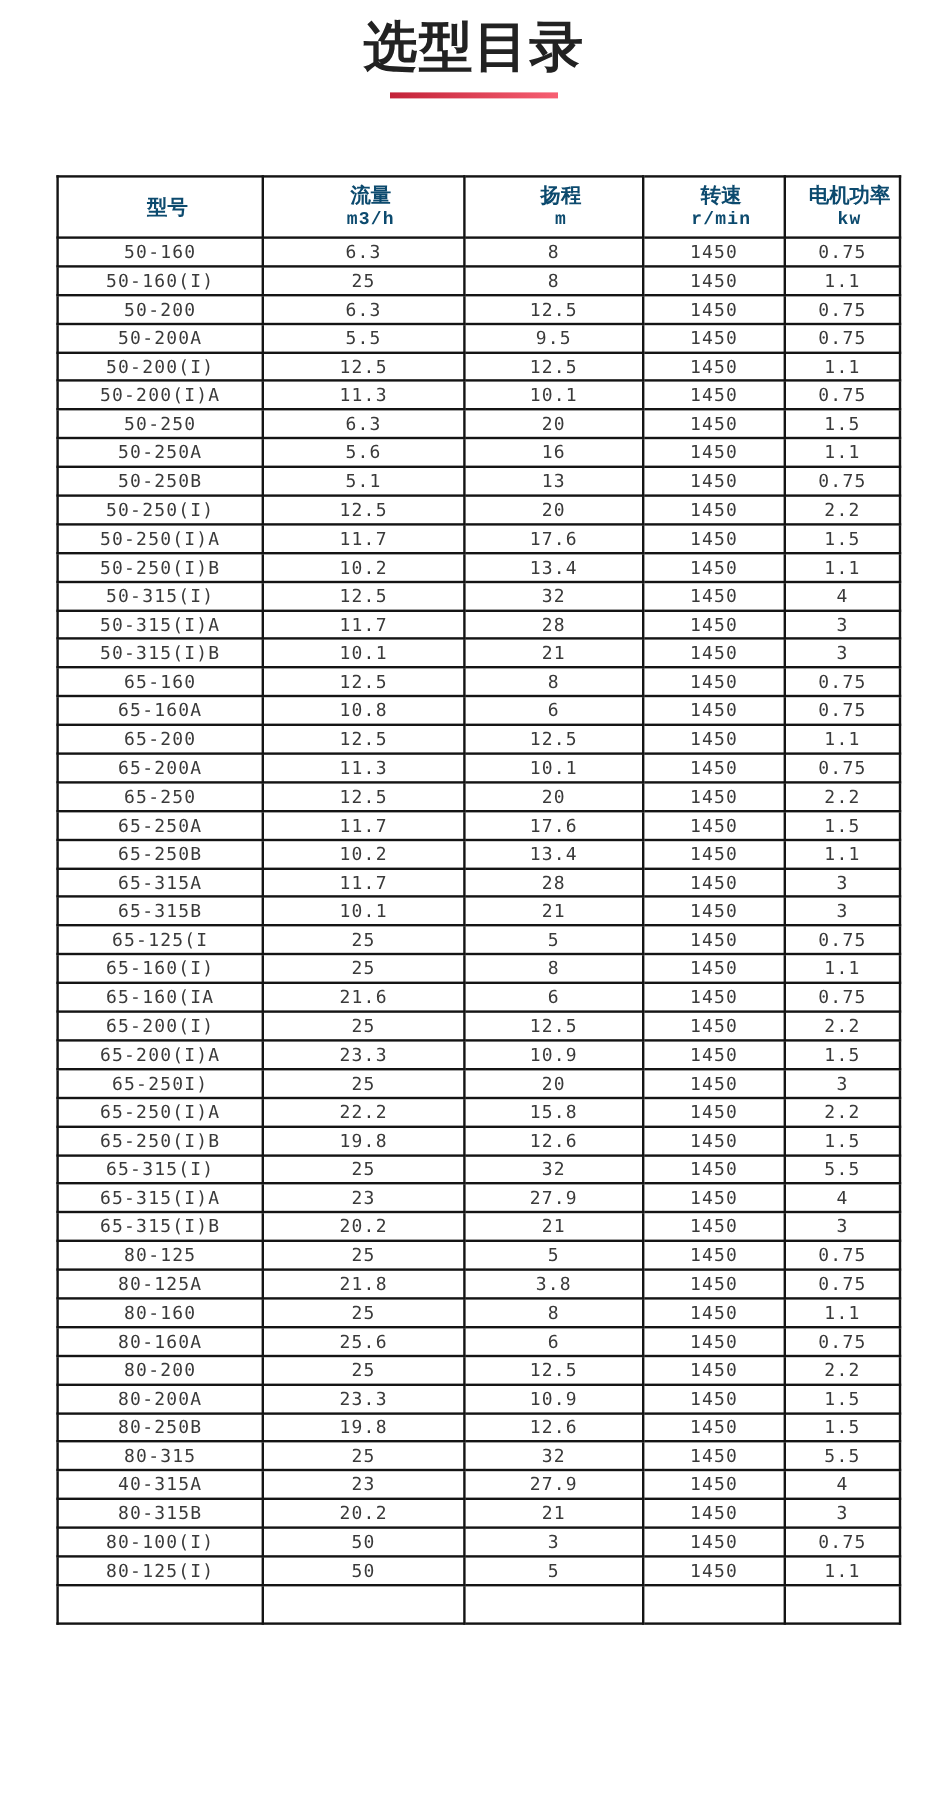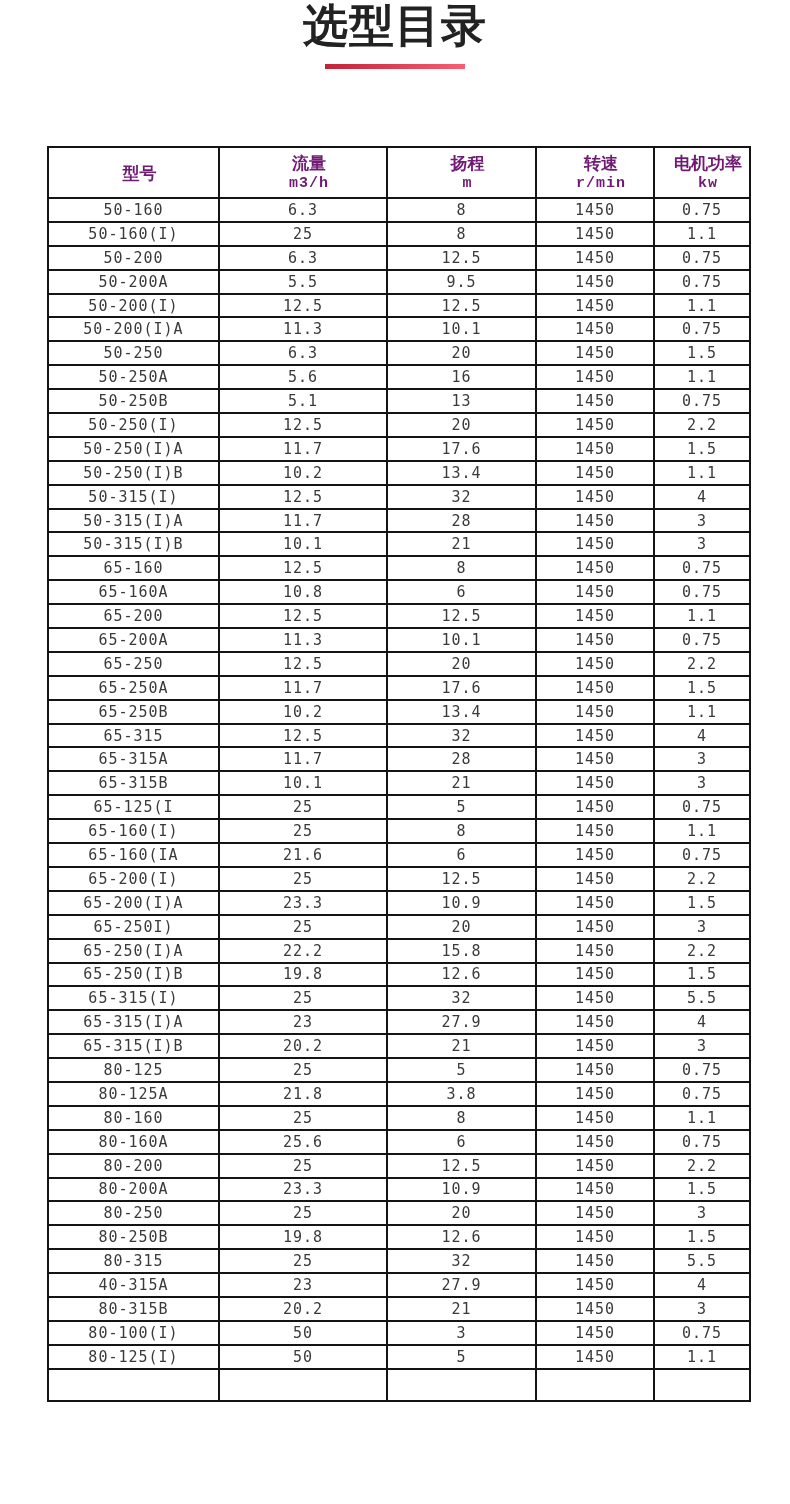--- a/index.html
+++ b/index.html
@@ -8,21 +8,21 @@
     background: #ffffff;
   }
   body {
     width: 790px;
     height: 1504px;
     overflow: hidden;
     position: relative;
     font-family: "DejaVu Sans", "Liberation Sans", sans-serif;
   }
   .page-title {
-    margin-top: 2px;
+    margin-top: 15px;
     text-align: center;
     font-size: 45px;
     line-height: 48px;
     font-weight: 900;
     color: #222222;
     letter-spacing: 1px;
     font-family: "DejaVu Sans", sans-serif;
   }
   .title-underline {
     width: 140px;
@@ -45,21 +45,21 @@
   table.catalog td {
     border: 2px solid #141414;
     padding: 0;
     text-align: center;
     vertical-align: middle;
     overflow: hidden;
     white-space: nowrap;
   }
   table.catalog thead th {
     height: 49px;
-    color: #701a75;
+    color: #0c4a6e;
     font-weight: bold;
     padding-left: 12px;
   }
   .h-label {
     font-size: 17px;
     font-weight: bold;
     line-height: 22px;
     font-family: "DejaVu Sans", sans-serif;
   }
   .h-unit {
@@ -268,27 +268,20 @@
           <td>1.5</td>
         </tr>
         <tr>
           <td>65-250B</td>
           <td>10.2</td>
           <td>13.4</td>
           <td>1450</td>
           <td>1.1</td>
         </tr>
         <tr>
-          <td>65-315</td>
-          <td>12.5</td>
-          <td>32</td>
-          <td>1450</td>
-          <td>4</td>
-        </tr>
-        <tr>
           <td>65-315A</td>
           <td>11.7</td>
           <td>28</td>
           <td>1450</td>
           <td>3</td>
         </tr>
         <tr>
           <td>65-315B</td>
           <td>10.1</td>
           <td>21</td>
@@ -406,27 +399,20 @@
           <td>12.5</td>
           <td>1450</td>
           <td>2.2</td>
         </tr>
         <tr>
           <td>80-200A</td>
           <td>23.3</td>
           <td>10.9</td>
           <td>1450</td>
           <td>1.5</td>
-        </tr>
-        <tr>
-          <td>80-250</td>
-          <td>25</td>
-          <td>20</td>
-          <td>1450</td>
-          <td>3</td>
         </tr>
         <tr>
           <td>80-250B</td>
           <td>19.8</td>
           <td>12.6</td>
           <td>1450</td>
           <td>1.5</td>
         </tr>
         <tr>
           <td>80-315</td>

